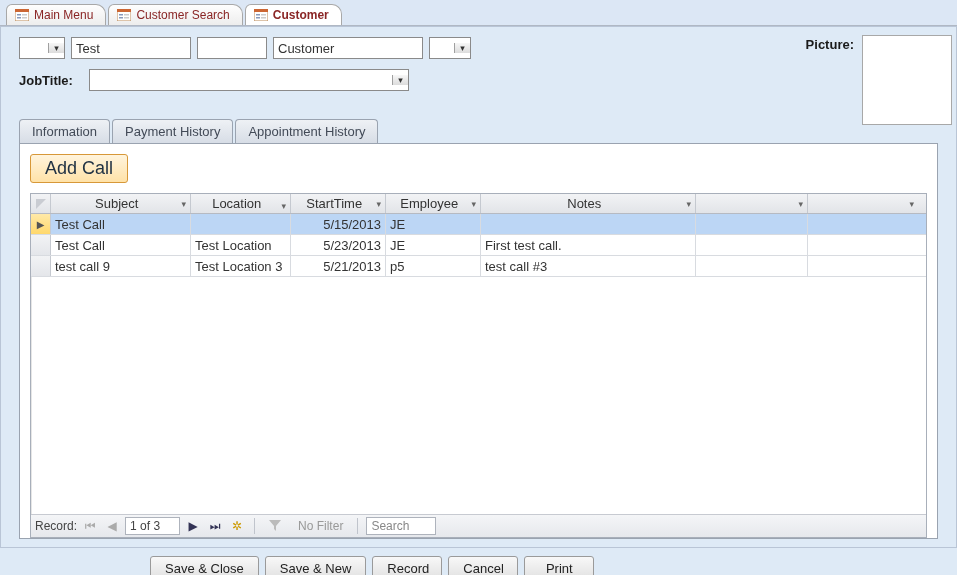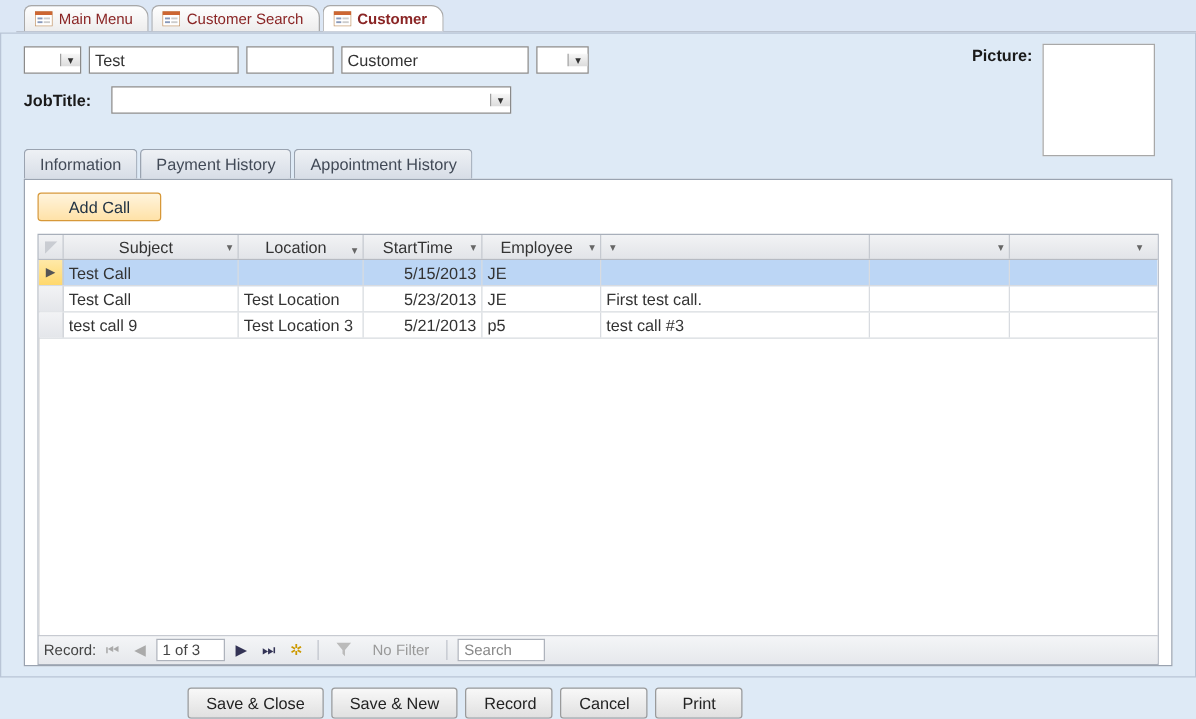--- a/index.html
+++ b/index.html
@@ -1,50 +1,50 @@
 <!DOCTYPE html>
 <html><head>
 <meta charset="utf-8">
 <style>
   * { box-sizing: border-box; }
   html, body { margin:0; padding:0; font-family: "Segoe UI", Tahoma, Arial, sans-serif; font-size:13px; color:#333; }
   body { width:957px; height:575px; background:#dce7f5; overflow:hidden; }
   
-  .win-tabs { display:flex; align-items:flex-end; padding:4px 6px 0; gap:0; background:#dce7f5; border-bottom:1px solid #b0b8c4;margin-left:13px; }
+  .win-tabs { display:flex; align-items:flex-end; padding:4px 6px 0; gap:0; background:#dce7f5; border-bottom:1px solid #b0b8c4; }
   .win-tab { display:flex; align-items:center; gap:5px; padding:3px 12px 3px 8px;
              border:1px solid #a8a8a8; border-bottom:none; border-radius:6px 10px 0 0;
              background:linear-gradient(#fefefe,#ededed); margin-right:2px; color:#8a2525; font-size:12px; cursor:pointer;}
   .win-tab.active { background:#fff; font-weight:bold; }
   .win-tab .form-icon { width:14px; height:12px; }
   
   .form-body { background:#deeaf6; border:1px solid #b9c5d6; margin:0 0 0 0; padding:10px 18px 8px; position:relative; }
   .top-row { display:flex; align-items:center; gap:6px; }
   .combo, .tbox { height:22px; border:1px solid #8a8a8a; background:#fff; display:flex; align-items:center; }
   .combo { position:relative; }
   .combo .val { flex:1; padding:0 4px; white-space:nowrap; overflow:hidden; }
   .combo .drop { width:16px; border-left:1px solid #a0a0a0; background:linear-gradient(#f7f7f7,#dcdcdc);
                  display:flex; align-items:center; justify-content:center; font-size:9px; color:#333; cursor:pointer;}
   .tbox { padding:0 4px; }
-  .pic-area { position:absolute; right:32px; top:8px; display:flex; align-items:flex-start; gap:8px;}
+  .pic-area { position:absolute; right:4px; top:8px; display:flex; align-items:flex-start; gap:8px;}
   .pic-label { font-weight:bold; color:#1a1a1a; padding-top:2px;}
   .pic-box { width:90px; height:90px; background:#fff; border:1px solid #a8a8a8; }
   .jobrow { display:flex; align-items:center; gap:10px; margin-top:10px;}
   .jobrow .lbl { font-weight:bold; color:#1a1a1a; width:60px; }
   .jobrow .combo { width:320px; }
   
   .tabwrap { margin-top:28px; }
   .tab-strip { display:flex; gap:2px; }
   .tab-btn { padding:4px 12px; border:1px solid #9aa3b0; border-bottom:none; border-radius:4px 4px 0 0;
              background:linear-gradient(#eef1f5,#d7dde6); color:#424a57; cursor:pointer;}
   .tab-btn.active { background:#fff; color:#222; position:relative; z-index:2; border-bottom:1px solid #fff; margin-bottom:-1px;}
   .tab-panel { border:1px solid #9aa3b0; background:#fff; padding:10px 10px 0; position:relative;}
   
-  .btn { display:inline-flex; align-items:center; justify-content:center; padding:3px 24px;
+  .btn { display:inline-flex; align-items:center; justify-content:center; padding:3px 14px;
          border:1px solid #6f88b3; border-radius:3px;
-         background:linear-gradient(#f4f8ff,#dbe6f6); color:#234; cursor:pointer; font-size:13px;}
+         background:linear-gradient(#f4f8ff,#dbe6f6); color:#234; cursor:pointer; font-size:18px;}
   .btn.orange { border-color:#d79838; background:linear-gradient(#fff4dd,#ffe2a8); }
   
   .grid { margin-top:10px; border:1px solid #a8afba; }
   .grid-header { display:flex; background:linear-gradient(#f2f3f5,#e2e4e8); border-bottom:1px solid #b6bac2;}
   .gh { display:flex; align-items:center; justify-content:space-between; padding:2px 4px; border-right:1px solid #c5c9d0; color:#333; font-size:13px;}
   .gh .txt { flex:1; text-align:center;}
   .gh .srt { font-size:9px; color:#666; margin-left:3px; cursor:pointer;}
   .gh.selector { width:20px; justify-content:center; }
   .grid-body { height:300px; overflow:auto; background:#fff;
                background-image:linear-gradient(to right,#e6e6e6 0,#e6e6e6 1px,transparent 1px,transparent);
@@ -172,20 +172,21 @@
             </div>
           <div class="gh col-start">
               <span class="txt">StartTime</span>
               <span class="srt">▾</span>
             </div>
           <div class="gh col-emp">
               <span class="txt">Employee</span>
               <span class="srt">▾</span>
             </div>
           <div class="gh col-notes">
+              <span class="txt">Notes</span>
               <span class="srt">▾</span>
             </div>
           <div class="gh col-b1">
               <span class="txt"></span>
               <span class="srt">▾</span>
             </div>
           <div class="gh col-b2" style="border-right:none">
               <span class="txt"></span>
               <span class="srt">▾</span>
             </div>

